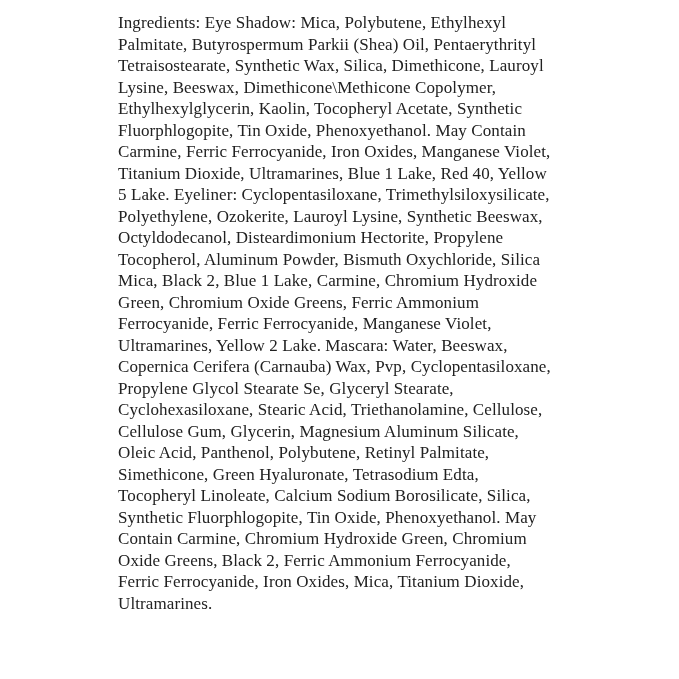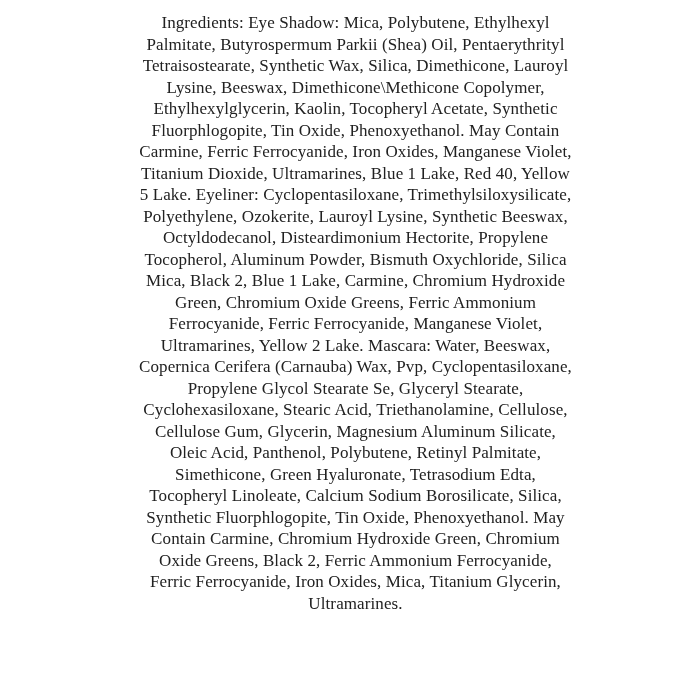--- a/index.html
+++ b/index.html
@@ -20,21 +20,20 @@
     top: 12px;
     width: 475px;
     color: #212121;
     font-size: 17px;
     line-height: 21.5px;
     letter-spacing: 0.1px;
   }
   .line {
     white-space: pre;
     height: 21.5px;
-    text-align: center;
   }
 </style>
 </head>
 <body style="background: rgb(255, 255, 255);">
 
 <main>
   <section class="text-block" id="lines-container" style="color: rgb(33, 33, 33);">
       <div class="line">Ingredients: Eye Shadow: Mica, Polybutene, Ethylhexyl</div>
       <div class="line">Palmitate, Butyrospermum Parkii (Shea) Oil, Pentaerythrityl</div>
       <div class="line">Tetraisostearate, Synthetic Wax, Silica, Dimethicone, Lauroyl</div>
@@ -54,16 +53,16 @@
       <div class="line">Copernica Cerifera (Carnauba) Wax, Pvp, Cyclopentasiloxane,</div>
       <div class="line">Propylene Glycol Stearate Se, Glyceryl Stearate,</div>
       <div class="line">Cyclohexasiloxane, Stearic Acid, Triethanolamine, Cellulose,</div>
       <div class="line">Cellulose Gum, Glycerin, Magnesium Aluminum Silicate,</div>
       <div class="line">Oleic Acid, Panthenol, Polybutene, Retinyl Palmitate,</div>
       <div class="line">Simethicone, Green Hyaluronate, Tetrasodium Edta,</div>
       <div class="line">Tocopheryl Linoleate, Calcium Sodium Borosilicate, Silica,</div>
       <div class="line">Synthetic Fluorphlogopite, Tin Oxide, Phenoxyethanol. May</div>
       <div class="line">Contain Carmine, Chromium Hydroxide Green, Chromium</div>
       <div class="line">Oxide Greens, Black 2, Ferric Ammonium Ferrocyanide,</div>
-      <div class="line">Ferric Ferrocyanide, Iron Oxides, Mica, Titanium Glycerin,</div>
+      <div class="line">Ferric Ferrocyanide, Iron Oxides, Mica, Titanium Dioxide,</div>
       <div class="line">Ultramarines.</div>
     </section>
 </main>
 
 </body></html>

